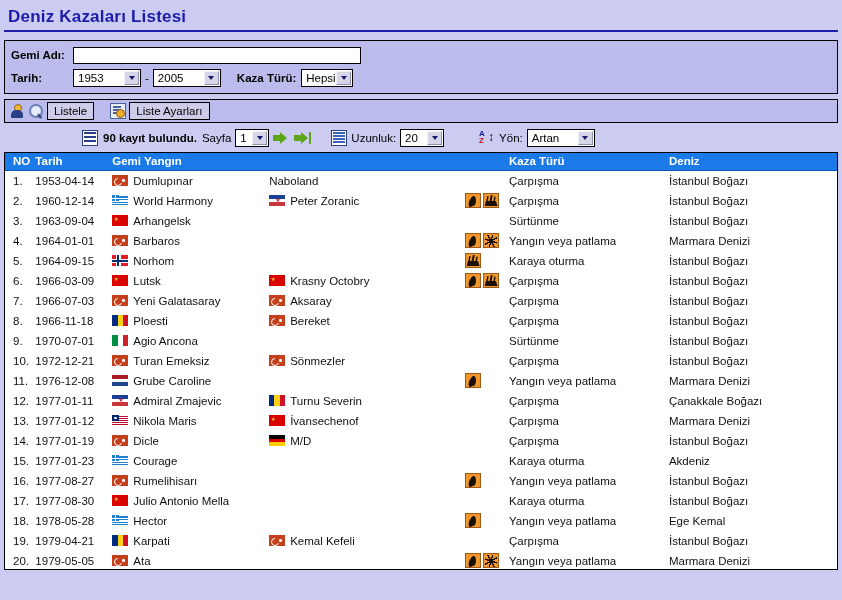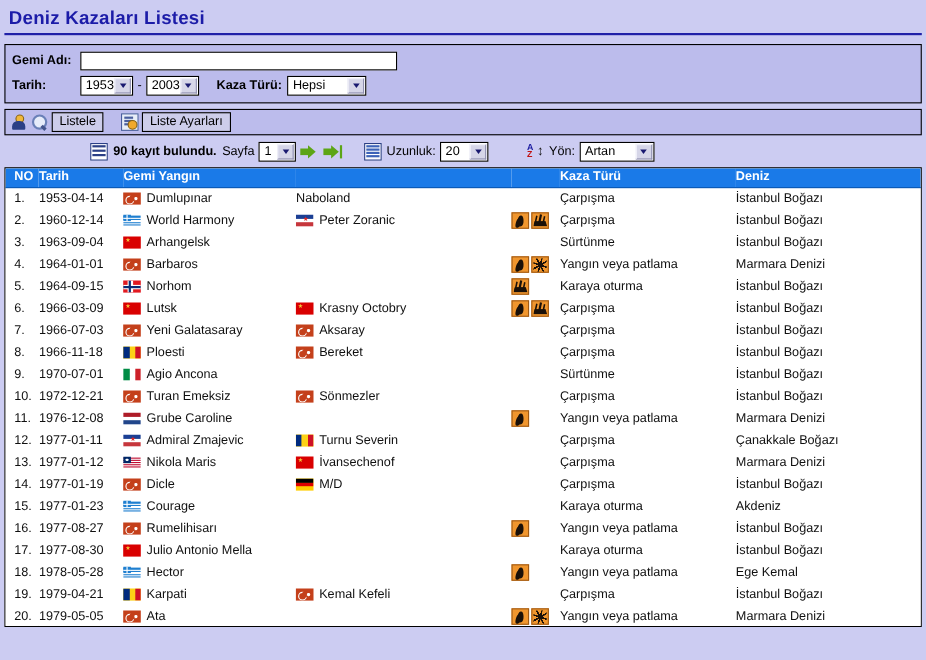--- a/index.html
+++ b/index.html
@@ -91,22 +91,22 @@
     border-left-color: #f2f2fa;
     display: flex; align-items: center; justify-content: center;
   }
   .sel .arrow::after {
     content: "";
     width: 0; height: 0;
     border-left: 3.5px solid transparent;
     border-right: 3.5px solid transparent;
     border-top: 4px solid #1a1a70;
   }
-  .sel-year { width: 48px; padding-right: 2px; }
-  .sel-kaza { width: 72px; padding-right: 18px; }
+  .sel-year { width: 68px; padding-right: 2px; }
+  .sel-kaza { width: 52px; padding-right: 18px; }
   .dash { margin: 0 4px; font-size: 11.5px; }
 
   
   .toolbar {
     margin: 5px 4px 0 4px;
     border: 1px solid #000;
     background: #bcbcec;
     height: 24px;
     display: flex;
     align-items: center;
@@ -408,21 +408,21 @@
       <input class="txtinput" type="text" value="" style="">
     </div>
     <div class="frow">
       <span class="flabel lbl-tarih">Tarih:</span>
       <span class="sel sel-year">
         <span class="selval">1953</span>
         <span class="arrow"></span>
       </span>
       <span class="dash">-</span>
       <span class="sel sel-year">
-        <span class="selval">2003</span>
+        <span class="selval">2005</span>
         <span class="arrow"></span>
       </span>
       <span class="flabel lbl-kaza">Kaza Türü:</span>
       <span class="sel sel-kaza">
         <span class="selval">Hepsi</span>
         <span class="arrow"></span>
       </span>
     </div>
   </div>
 

